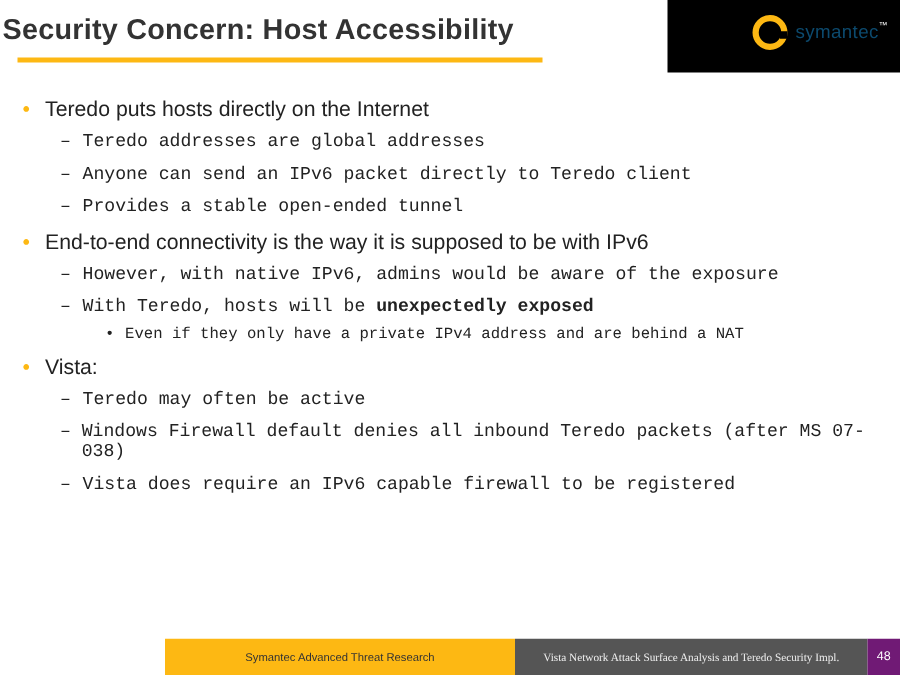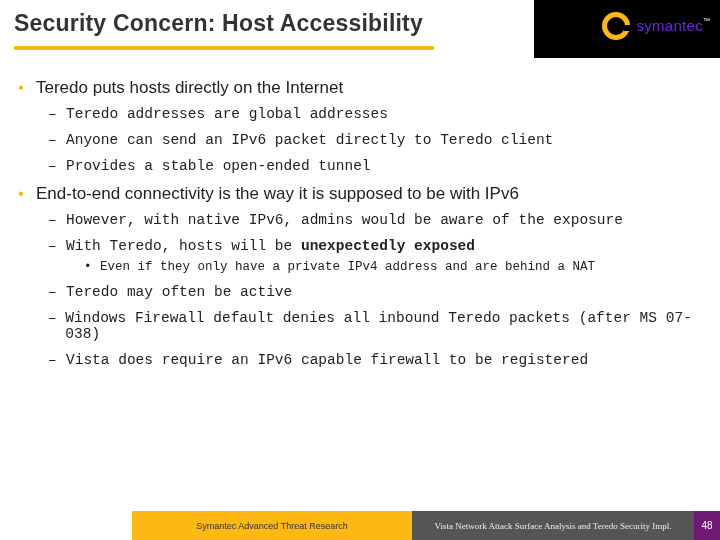--- a/index.html
+++ b/index.html
@@ -1,27 +1,27 @@
 <!DOCTYPE html>
 <html><head>
 <meta charset="utf-8">
 <style>
   * { margin: 0; padding: 0; box-sizing: border-box; }
   html, body { width: 720px; height: 540px; font-family: Arial, Helvetica, sans-serif; background: #fff; overflow: hidden; }
   .slide { position: relative; width: 720px; height: 540px; }
 
   
   .header { position: relative; width: 100%; height: 58px; }
-  .title { position: absolute; left: 14px; top: 10px; font-size: 23px; font-weight: bold; color: #333; letter-spacing: 0.2px; }
+  .title { position: absolute; left: 2px; top: 10px; font-size: 23px; font-weight: bold; color: #333; letter-spacing: 0.2px; }
   .title-underline { position: absolute; left: 14px; top: 46px; width: 420px; height: 4px; background: #fdb813; }
   .logo-bg { position: absolute; right: 0; top: 0; width: 186px; height: 58px; background: #000; }
   .logo { position: absolute; right: 10px; top: 12px; display: flex; align-items: center; gap: 6px; }
   .logo-ring { width: 28px; height: 28px; border: 5px solid #fdb813; border-radius: 50%; position: relative; }
   .logo-ring::after { content: ""; position: absolute; right: -5px; top: 8px; width: 6px; height: 6px; background: #000; }
-  .logo-text { color: #6d28d9; font-size: 15px; font-weight: normal; letter-spacing: 0.3px; }
+  .logo-text { color: #0c4a6e; font-size: 15px; font-weight: normal; letter-spacing: 0.3px; }
   .logo-tm { color: #fff; font-size: 7px; vertical-align: top; }
 
   
   .body { padding: 20px 18px 0 18px; }
   ul { list-style: none; }
   .lvl1 > li { margin-bottom: 6px; font-size: 17px; color: #222; }
   .lvl1 > li > .row::before { content: "•"; color: #fdb813; font-size: 17px; display: inline-block; width: 18px; }
   .lvl2 { margin: 8px 0 6px 30px; font-family: Liberation Mono, monospace; }
   .lvl2 > li { margin-bottom: 10px; font-size: 14.5px; color: #222; }
   .lvl2 > li > .row::before { content: "–"; display: inline-block; width: 18px; }
@@ -100,20 +100,23 @@
                   <div class="row">
                     <span>Even if they only have a private IPv4 address and are behind a NAT</span>
                   </div>
                 </li>
             </ul>
           </li>
         </ul>
       </li>
 
       <li>
+        <div class="row">
+            <span>Vista:</span>
+          </div>
         <ul class="lvl2">
           <li>
               <div class="row">
                 <span>Teredo may often be active</span>
               </div>
             </li>
           <li>
               <div class="row">
                 <span>Windows Firewall default denies all inbound Teredo packets (after MS 07-038)</span>
               </div>

